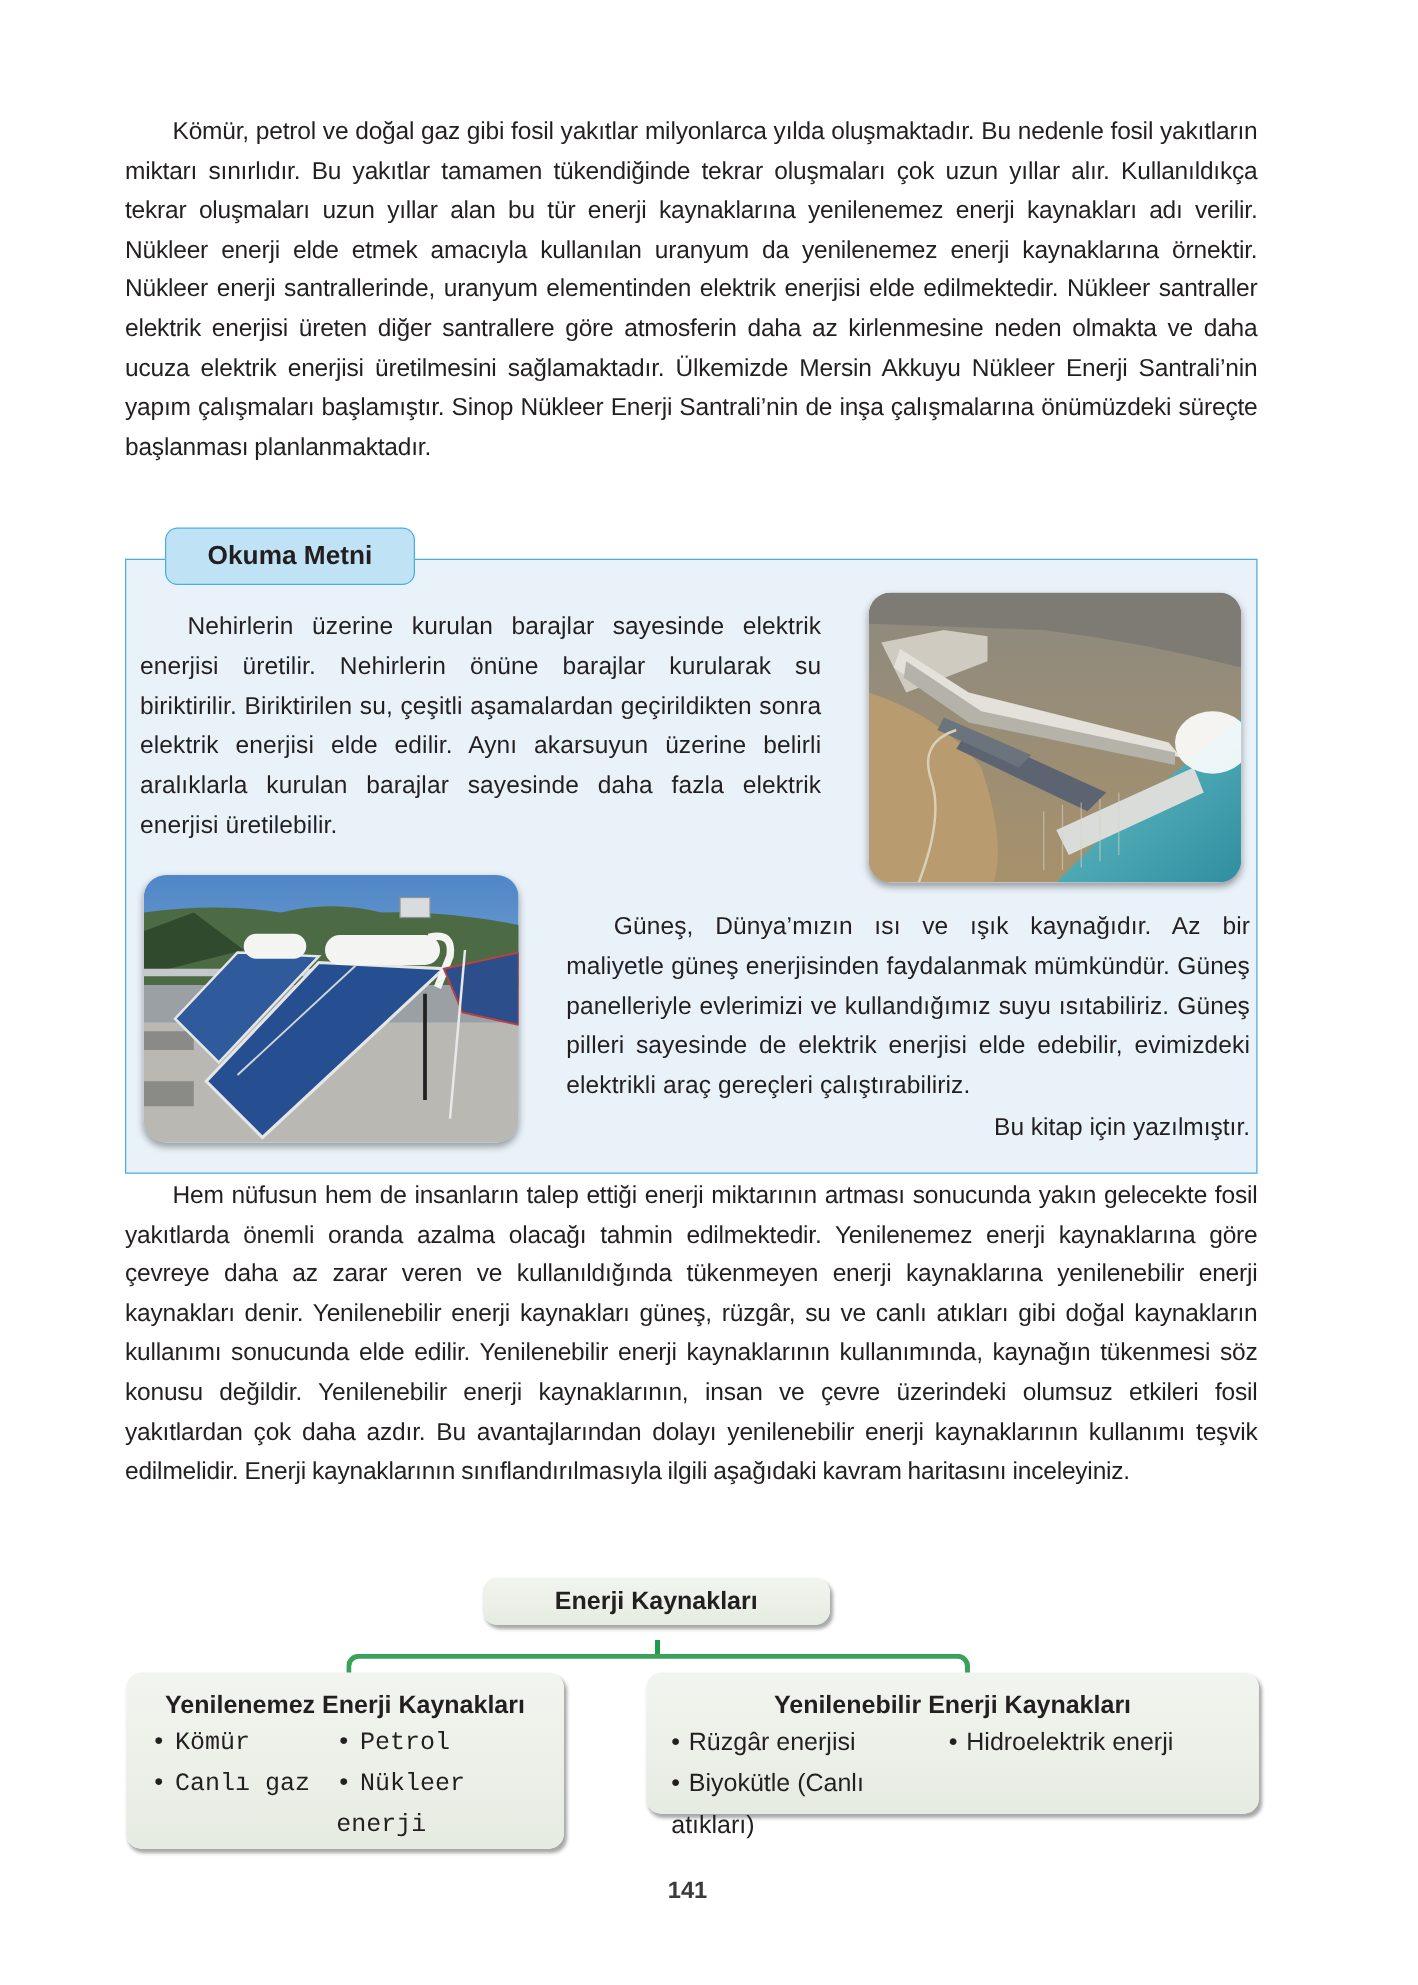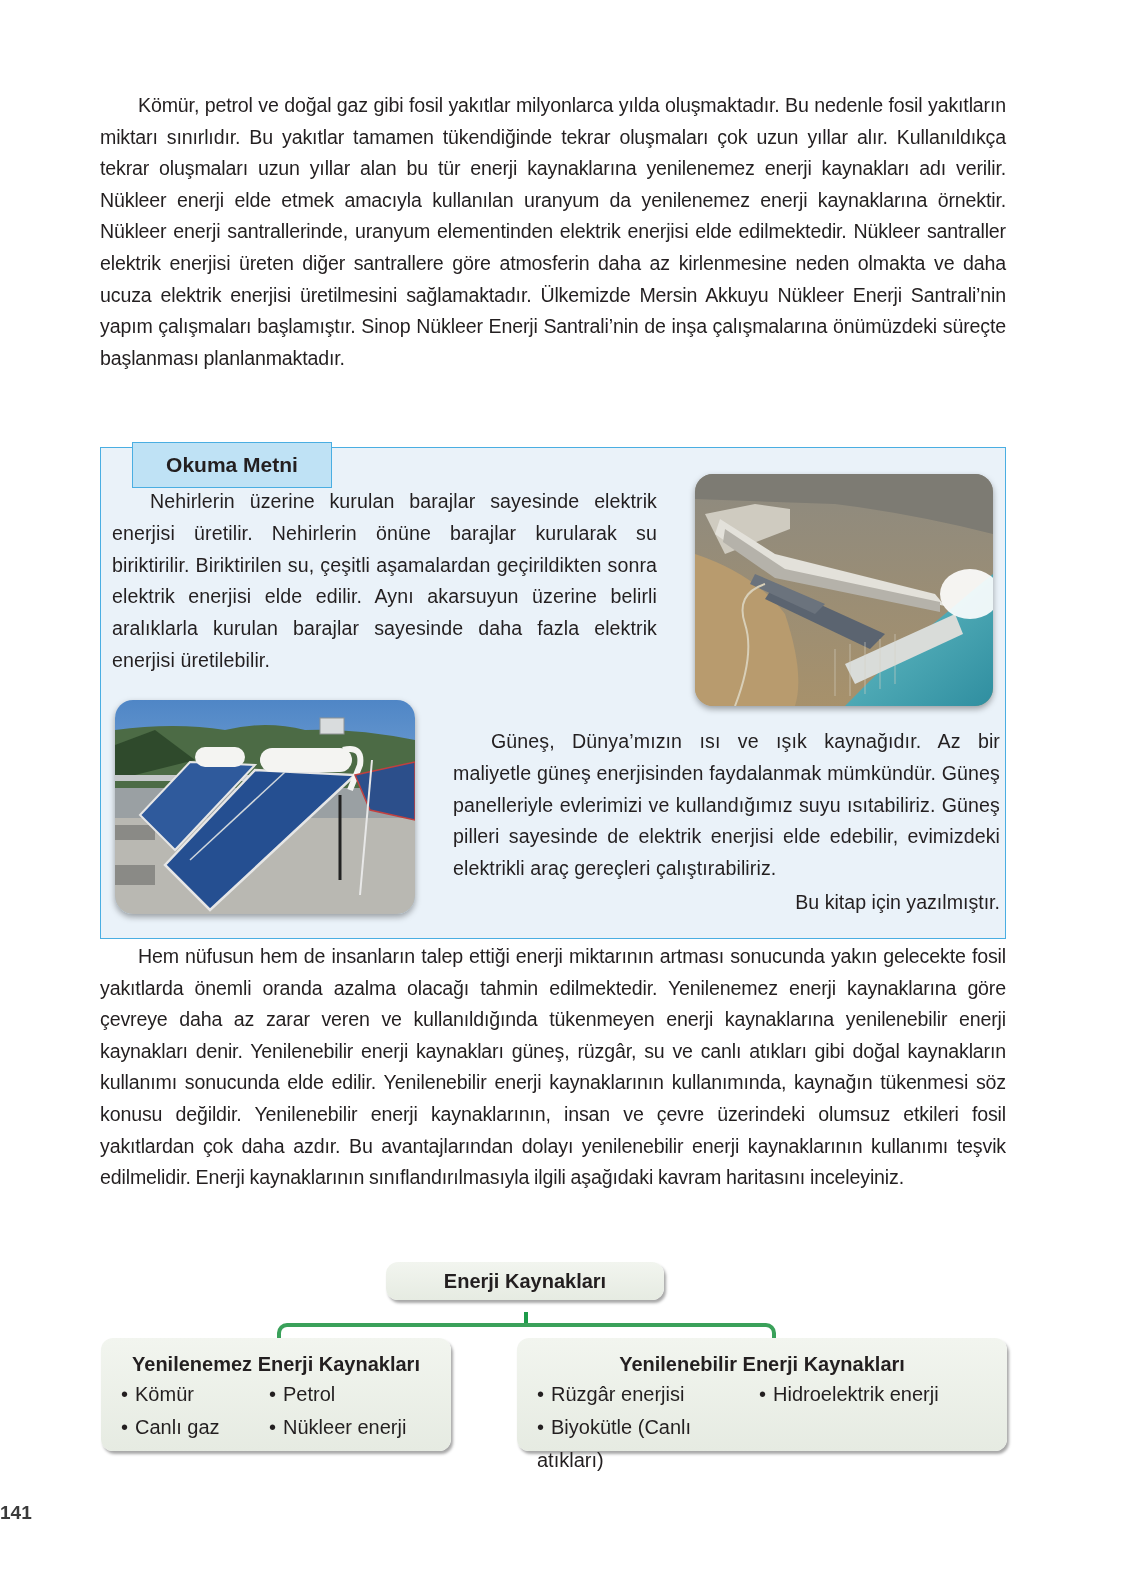--- a/index.html
+++ b/index.html
@@ -29,26 +29,26 @@
       left: 100px;
       top: 447px;
       width: 906px;
       height: 492px;
       background: #eaf2f9;
       border: 1.5px solid #4aaee2;
     }
     .reading-tab {
       position: absolute;
       left: 132px;
-      top: 442px;
+      top: 422px;
       width: 200px;
       height: 46px;
       background: #bfe2f5;
       border: 1.5px solid #4aaee2;
-      border-radius: 0;
+      border-radius: 10px;
       font-weight: bold;
       font-size: 21px;
       display: flex;
       align-items: center;
       justify-content: center;
       color: #231f20;
     }
     .reading-text {
       position: absolute;
       font-size: 19.6px;
@@ -84,55 +84,56 @@
       background: linear-gradient(#f2f5ef, #e6ebe2);
       border-radius: 12px;
       box-shadow: 2px 3px 3px rgba(0,0,0,0.35);
       color: #231f20;
     }
     .cm-root {
       left: 386px; top: 1262px; width: 278px; height: 38px;
       font-weight: bold; font-size: 20px;
       display: flex; align-items: center; justify-content: center;
     }
-    .cm-left { left: 101px; top: 1338px; width: 350px; height: 113px; }
+    .cm-left { left: 101px; top: 1338px; width: 350px; height: 141px; }
     .cm-right { left: 517px; top: 1338px; width: 490px; height: 113px; }
     .cm-title {
       font-weight: bold; font-size: 20px; text-align: center;
       margin-top: 15px;
     }
     .cm-items {
       display: grid;
       grid-template-columns: auto auto;
       justify-content: start;
       column-gap: 0;
       font-size: 20px;
       line-height: 33px;
       margin-top: 2px;
     }
-    .cm-left .cm-items { padding-left: 20px; grid-template-columns: 148px auto; }
+    .cm-left .cm-items { padding-left: 20px; grid-template-columns: 148px auto; font-family: Liberation Mono, monospace; }
     .cm-right .cm-items { padding-left: 20px; grid-template-columns: 222px auto; }
     .cm-item::before { content: "\2022"; margin-right: 7px; }
 
     .connector {
       position: absolute;
       border: 4px solid #3aa15a;
       border-bottom: none;
       border-radius: 10px 10px 0 0;
     }
     .connector-h { left: 277px; top: 1323px; width: 499px; height: 16px; }
     .connector-stem {
       position: absolute; left: 524px; top: 1312px; width: 4px; height: 13px;
       background: #1d9b4a;
     }
 
     .page-number {
       position: absolute;
       left: 0; width: 1100px;
       top: 1502px;
+      text-align: center;
       font-weight: bold;
       font-size: 19px;
       color: #3b3b3b;
     }
   </style>
 </head>
 <body>
 
 <p class="para" style="top: 90px;"><span class="indent"></span><span>Kömür, petrol ve doğal gaz gibi fosil yakıtlar milyonlarca yılda oluşmaktadır. Bu nedenle fosil yakıtların miktarı sınırlıdır. Bu yakıtlar tamamen tükendiğinde tekrar oluşmaları çok uzun yıllar alır. Kullanıldıkça tekrar oluşmaları uzun yıllar alan bu tür enerji kaynaklarına </span><b>yenilene­mez enerji kaynakları</b><span> adı verilir. Nükleer enerji elde etmek amacıyla kullanılan uranyum da yenilenemez enerji kaynaklarına örnektir. Nükleer enerji santrallerinde, uranyum elementinden elektrik enerjisi elde edilmektedir. Nükleer santraller elektrik enerjisi üreten diğer santrallere göre atmosferin daha az kirlenmesine neden olmakta ve daha ucuza elektrik enerjisi üretil­mesini sağlamaktadır. Ülkemizde Mersin Akkuyu Nükleer Enerji Santrali’nin yapım çalışmaları başlamıştır. Sinop Nükleer Enerji Santrali’nin de inşa çalışmalarına önümüzdeki süreçte baş­lanması planlanmaktadır.</span></p>
 

